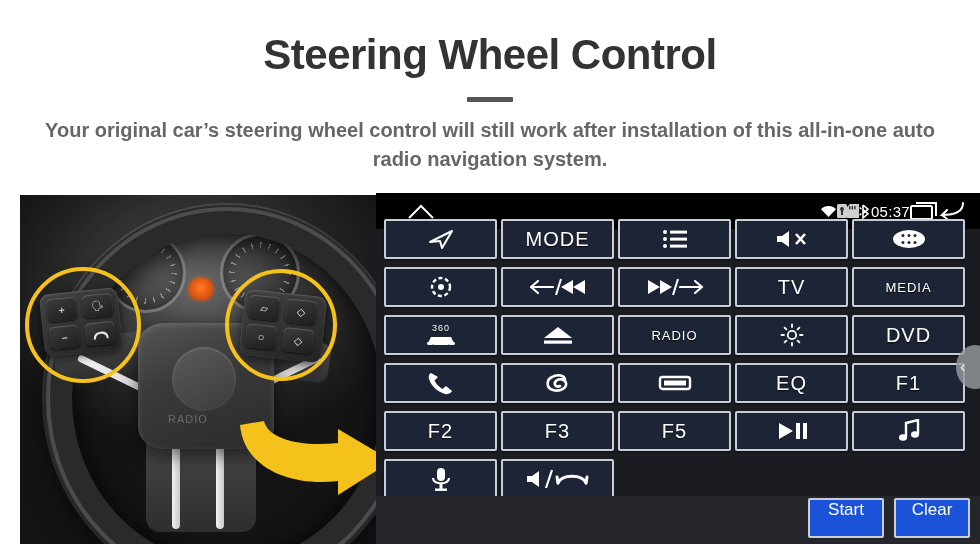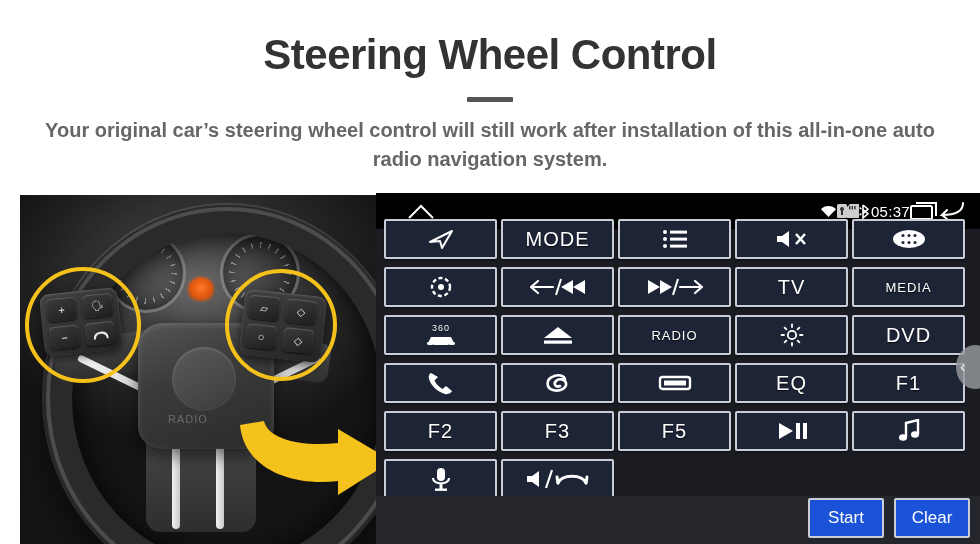--- a/index.html
+++ b/index.html
@@ -122,21 +122,21 @@
   }
   .btn svg{display:block;}
   .btn .lbl{line-height:1;}
   .btn.small{font-size:13px;}
 
   .bottombar{
     position:absolute;left:0;bottom:0;width:604px;height:48px;background:#24262c;
   }
   .actions{position:absolute;right:10px;bottom:6px;display:flex;gap:10px;}
   .act{
-    width:72px;height:36px;border-radius:2px;display:flex;align-items:center;justify-content:center;
+    width:72px;height:36px;border-radius:2px;display:flex;align-items:flex-start;justify-content:center;
     font-size:17px;color:#ffffff;border:2px solid #c8cdd6;
   }
   .act.primary{background:#1a52d8;}
   .act.disabled{background:#3d3f45;color:#6e7076;}
 
   .side-tab{
     position:absolute;right:-14px;top:152px;width:34px;height:44px;border-radius:50%;
     background:rgba(150,152,158,.82);display:flex;align-items:center;justify-content:flex-start;
     padding-left:4px;color:#f0f0f0;font-size:16px;
   }

